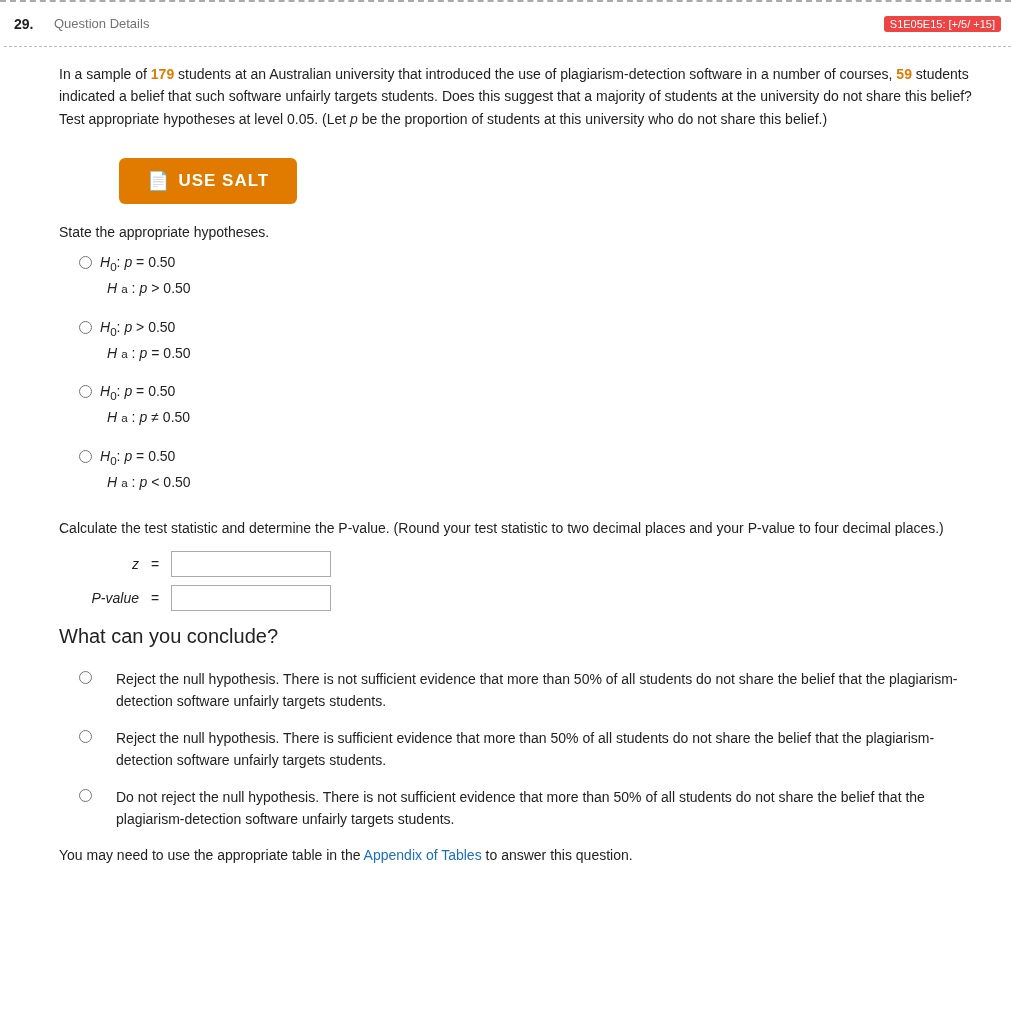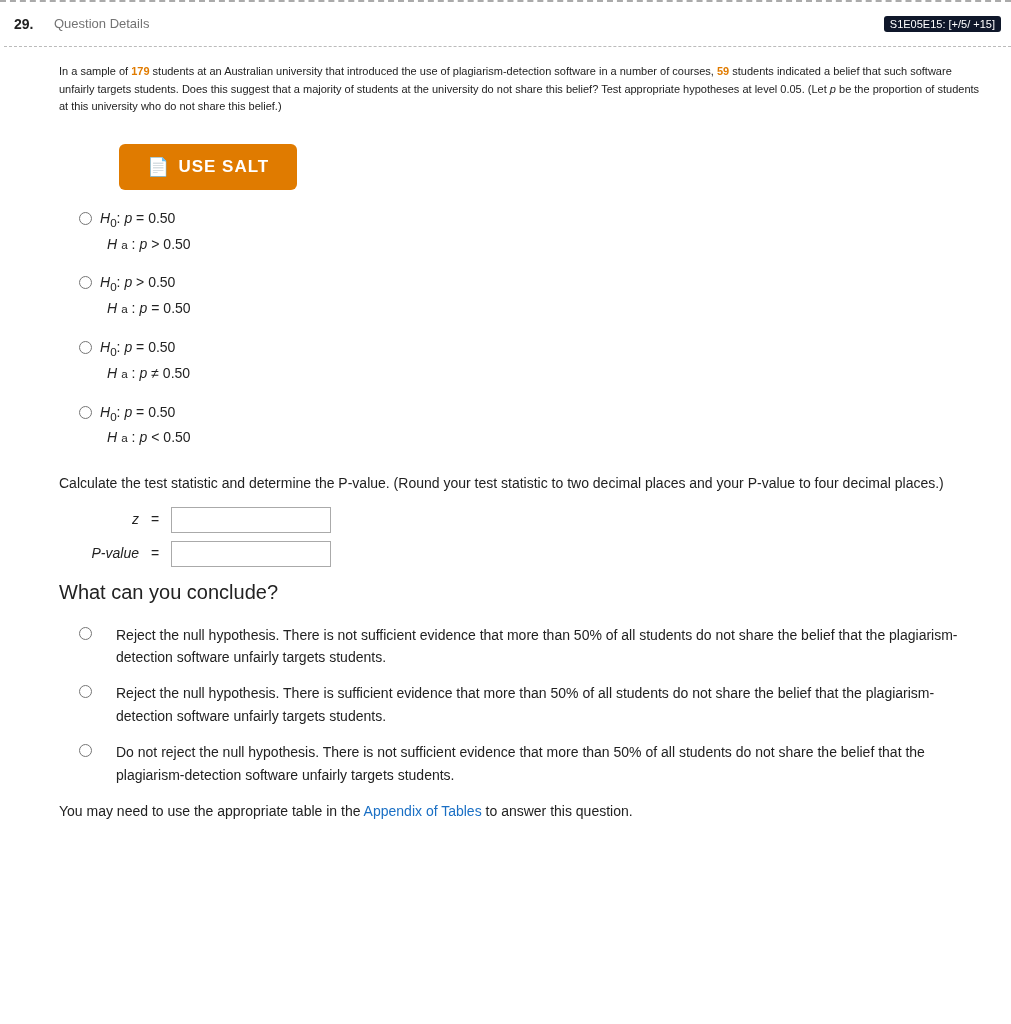--- a/index.html
+++ b/index.html
@@ -26,31 +26,31 @@
       font-weight: bold;
       min-width: 40px;
       font-size: 14px;
     }
     .question-details-label {
       font-size: 13px;
       color: #737373;
       flex: 1;
     }
     .question-id-badge {
-      background: #0f172a;
+      background: #ef4444;
       color: #fff;
       font-size: 11px;
       padding: 2px 6px;
       border-radius: 3px;
     }
     .question-body {
       padding: 10px 30px 10px 55px;
     }
     .question-text {
-      font-size: 11px;
+      font-size: 14px;
       line-height: 1.6;
       margin-bottom: 18px;
     }
     .highlight-orange {
       color: #e07b00;
       font-weight: bold;
     }
     .salt-button {
       display: inline-flex;
       align-items: center;
@@ -191,20 +191,21 @@
       <span>In a sample of </span><span class="highlight-orange">179</span><span> students at an Australian university that introduced the use of plagiarism-detection software in a number of courses, </span><span class="highlight-orange">59</span><span> students indicated a belief that such software unfairly targets students. Does this suggest that a majority of students at the university do not share this belief? Test appropriate hypotheses at level 0.05. (Let <span class="math-italic">p</span> be the proportion of students at this university who do not share this belief.)</span>
     </div>
 
     <div>
       <button class="salt-button">
         <span class="salt-icon">📄</span>
         <span>USE SALT</span>
       </button>
     </div>
 
+    <div class="section-label">State the appropriate hypotheses.</div>
 
     <div class="radio-group">
 
       <div class="hypothesis-block">
         <div class="radio-option">
           <input type="radio" name="hypothesis" id="hyp1" style="">
           <label for="hyp1">
             <span class="math-italic">H</span><sub>0</sub>: <span class="math-italic">p</span> = 0.50
           </label>
         </div>

